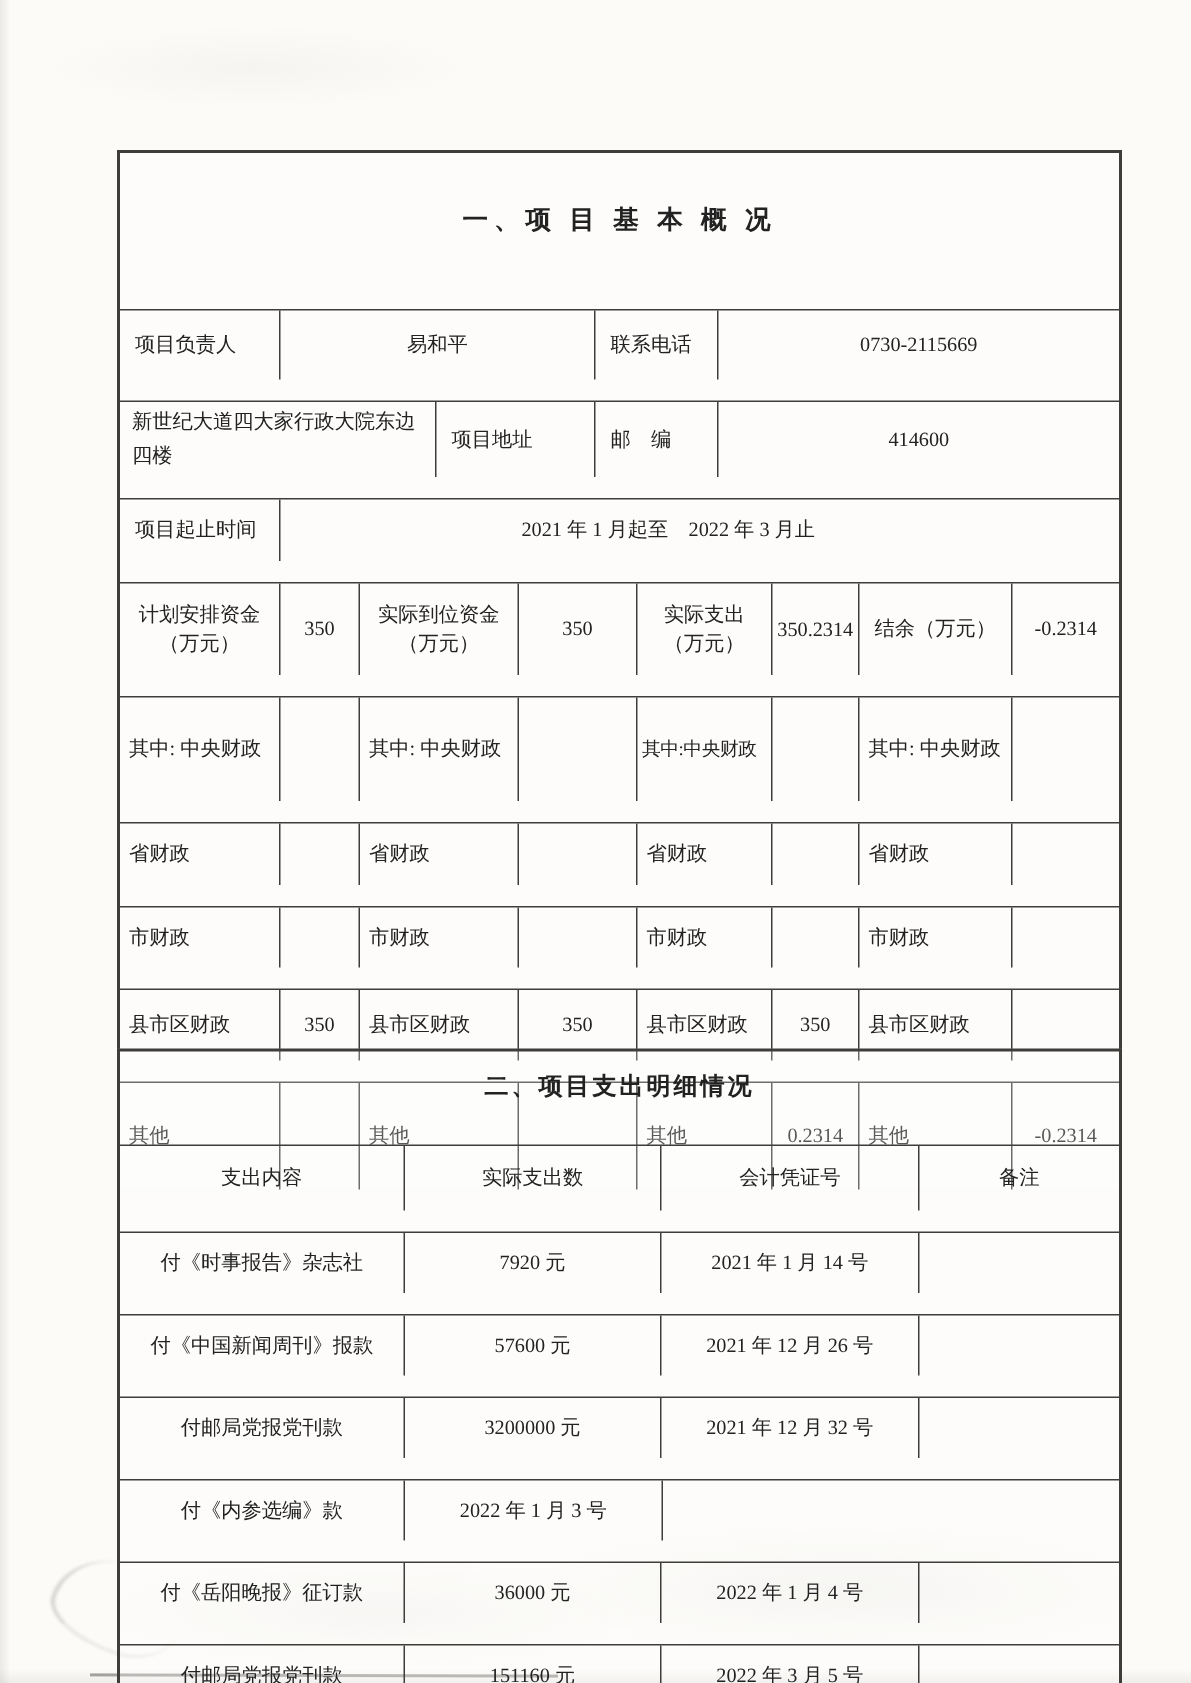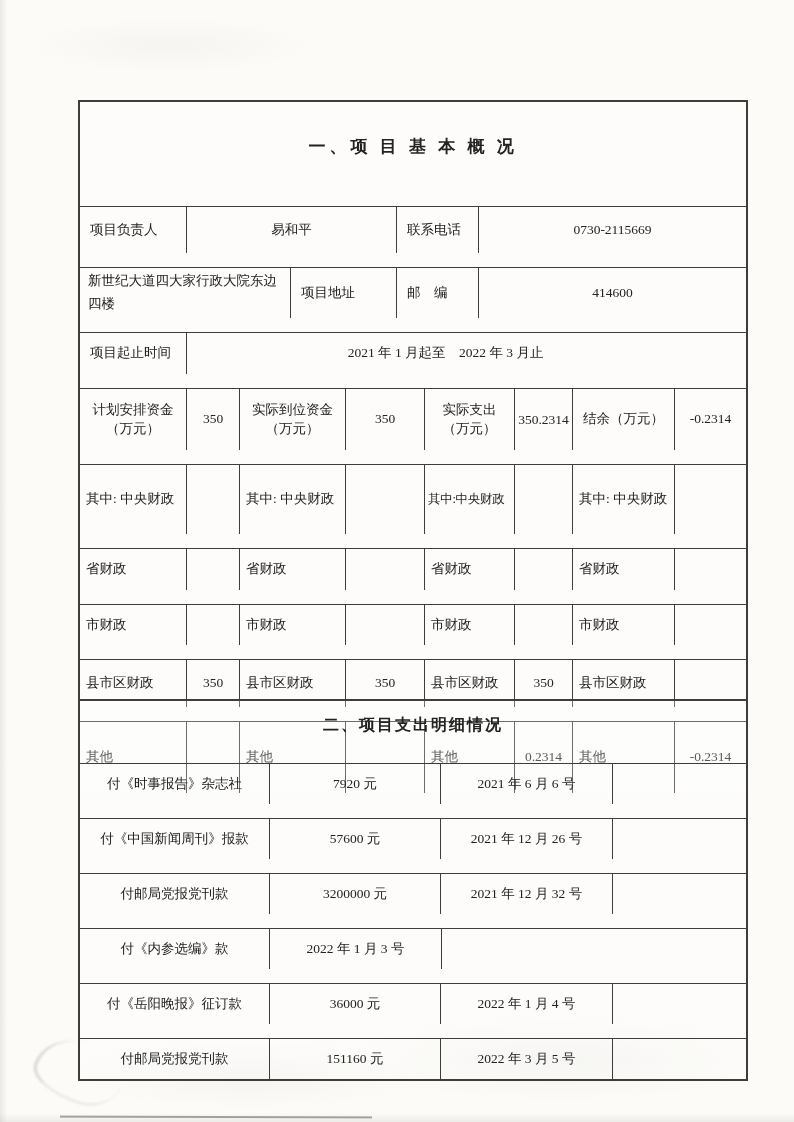--- a/index.html
+++ b/index.html
@@ -162,25 +162,31 @@
     </div>
 
   </div>
 
   <div class="tbl t2">
 
     <div class="row" style="height:48px">
       <div class="cell grow title2-cell">二、项目支出明细情况</div>
     </div>
 
+    <div class="row" style="height:44px">
+      <div class="cell" style="width:189px">支出内容</div>
+      <div class="cell" style="width:171px">实际支出数</div>
+      <div class="cell" style="width:172px">会计凭证号</div>
+      <div class="cell grow">备注</div>
+    </div>
 
     <div class="row" style="height:41px">
       <div class="cell" style="width:189px">付《时事报告》杂志社</div>
       <div class="cell" style="width:171px">7920 元</div>
-      <div class="cell" style="width:172px">2021 年 6 月 6 号</div>
+      <div class="cell" style="width:172px">2021 年 1 月 14 号</div>
       <div class="cell grow"></div>
     </div>
 
     <div class="row" style="height:41px">
       <div class="cell" style="width:189px">付《中国新闻周刊》报款</div>
       <div class="cell" style="width:171px">57600 元</div>
       <div class="cell" style="width:172px">2021 年 12 月 26 号</div>
       <div class="cell grow"></div>
     </div>
 

